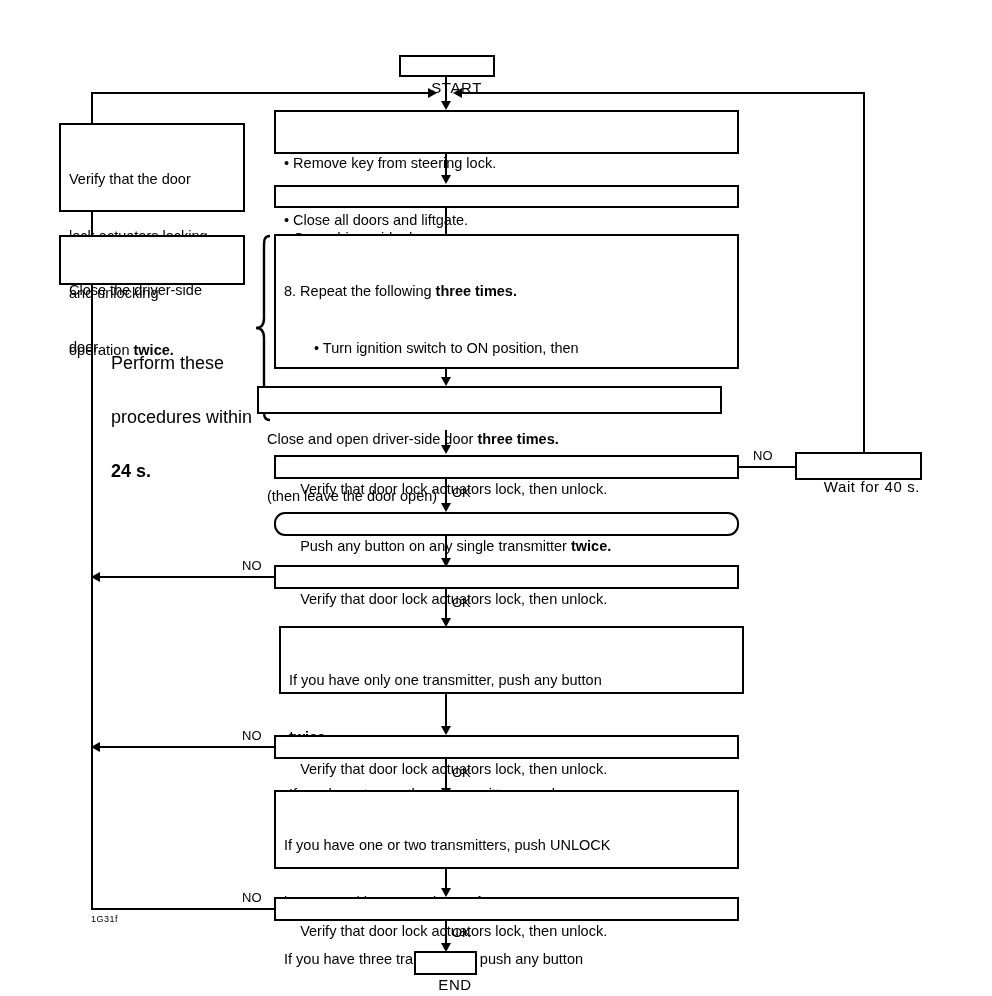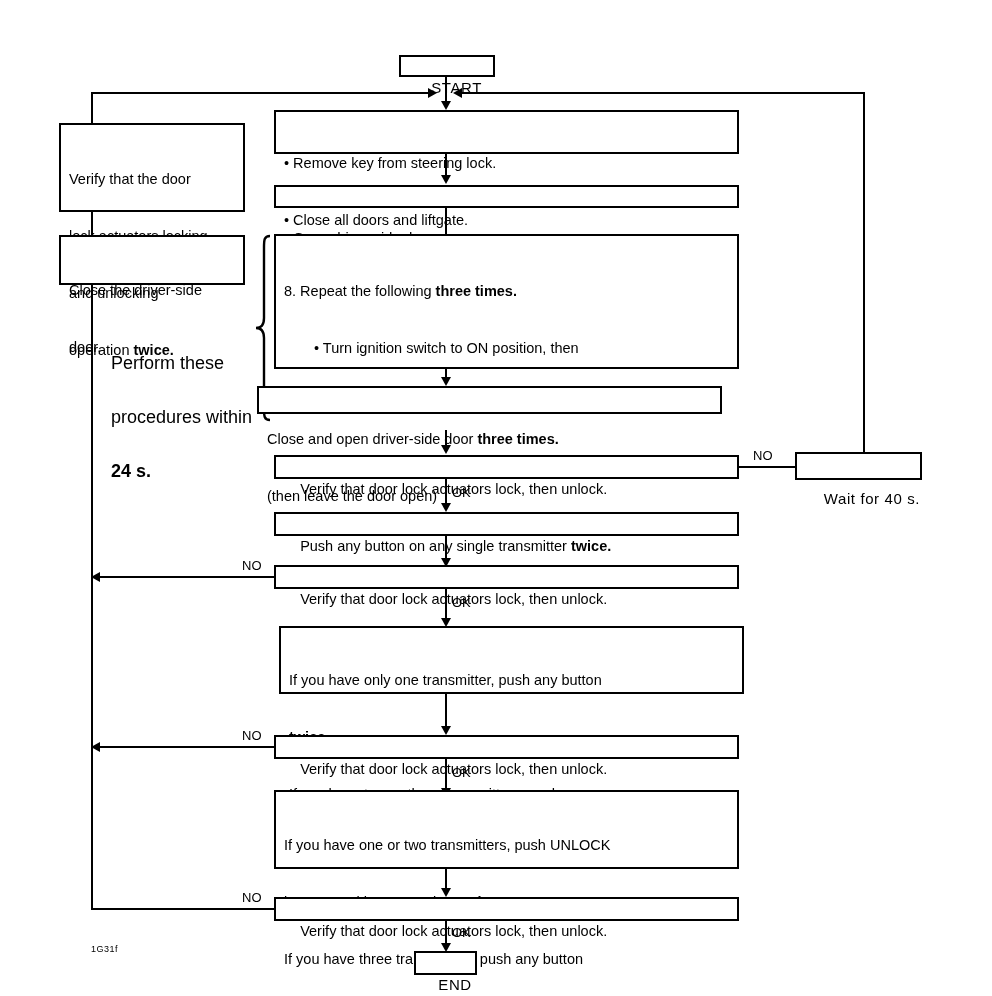--- a/index.html
+++ b/index.html
@@ -86,21 +86,20 @@
     font-size: 18px;
     line-height: 18px;
     white-space: pre-wrap;
   }
   .fig-id {
     position: absolute;
     font-size: 9px;
     letter-spacing: 0.5px;
     color: #000;
     font-family: "Liberation Sans", sans-serif;
-    margin-top: 30px;
   }
   .brace {
     position: absolute;
     font-family: "Liberation Serif", serif;
     color: #000;
     line-height: 1;
     transform-origin: center center;
   }
   .brace svg { display: block; }
 </style>
@@ -185,31 +184,31 @@
   <div class="line-v" style="left:445px; top:430px; height:18px;"></div>
   <div class="arrow-down" style="left:441px; top:445px;"></div>
 
   <div class="node oneline" style="left:274px; top:455px; width:465px; height:24px;">
     <span>Verify that door lock actuators lock, then unlock.</span>
   </div>
 
   <div class="line-h" style="left:739px; top:466px; width:56px;"></div>
   <div class="edge-label" style="left:753px; top:449px;">NO</div>
 
-  <div class="node terminal" style="left:795px; top:452px; width:127px; height:28px; padding-top:16px; text-align:right;">
+  <div class="node terminal" style="left:795px; top:452px; width:127px; height:28px; padding-top:4px; text-align:right;">
     <span>Wait for 40 s.</span>
   </div>
 
   <div class="line-v" style="left:863px; top:92px; height:360px;"></div>
 
   <div class="line-v" style="left:445px; top:479px; height:26px;"></div>
   <div class="arrow-down" style="left:441px; top:503px;"></div>
   <div class="edge-label" style="left:452px; top:486px;">OK</div>
 
-  <div class="node oneline" style="left:274px; top:512px; width:465px; height:24px;">
+  <div class="node oneline" style="left:274px; top:512px; width:465px; height:24px;border-radius:11px;">
     <span>Push any button on any single transmitter </span><b>twice.</b>
   </div>
 
   <div class="line-v" style="left:445px; top:536px; height:26px;"></div>
   <div class="arrow-down" style="left:441px; top:558px;"></div>
 
   <div class="node oneline" style="left:274px; top:565px; width:465px; height:24px;">
     <span>Verify that door lock actuators lock, then unlock.</span>
   </div>
 

